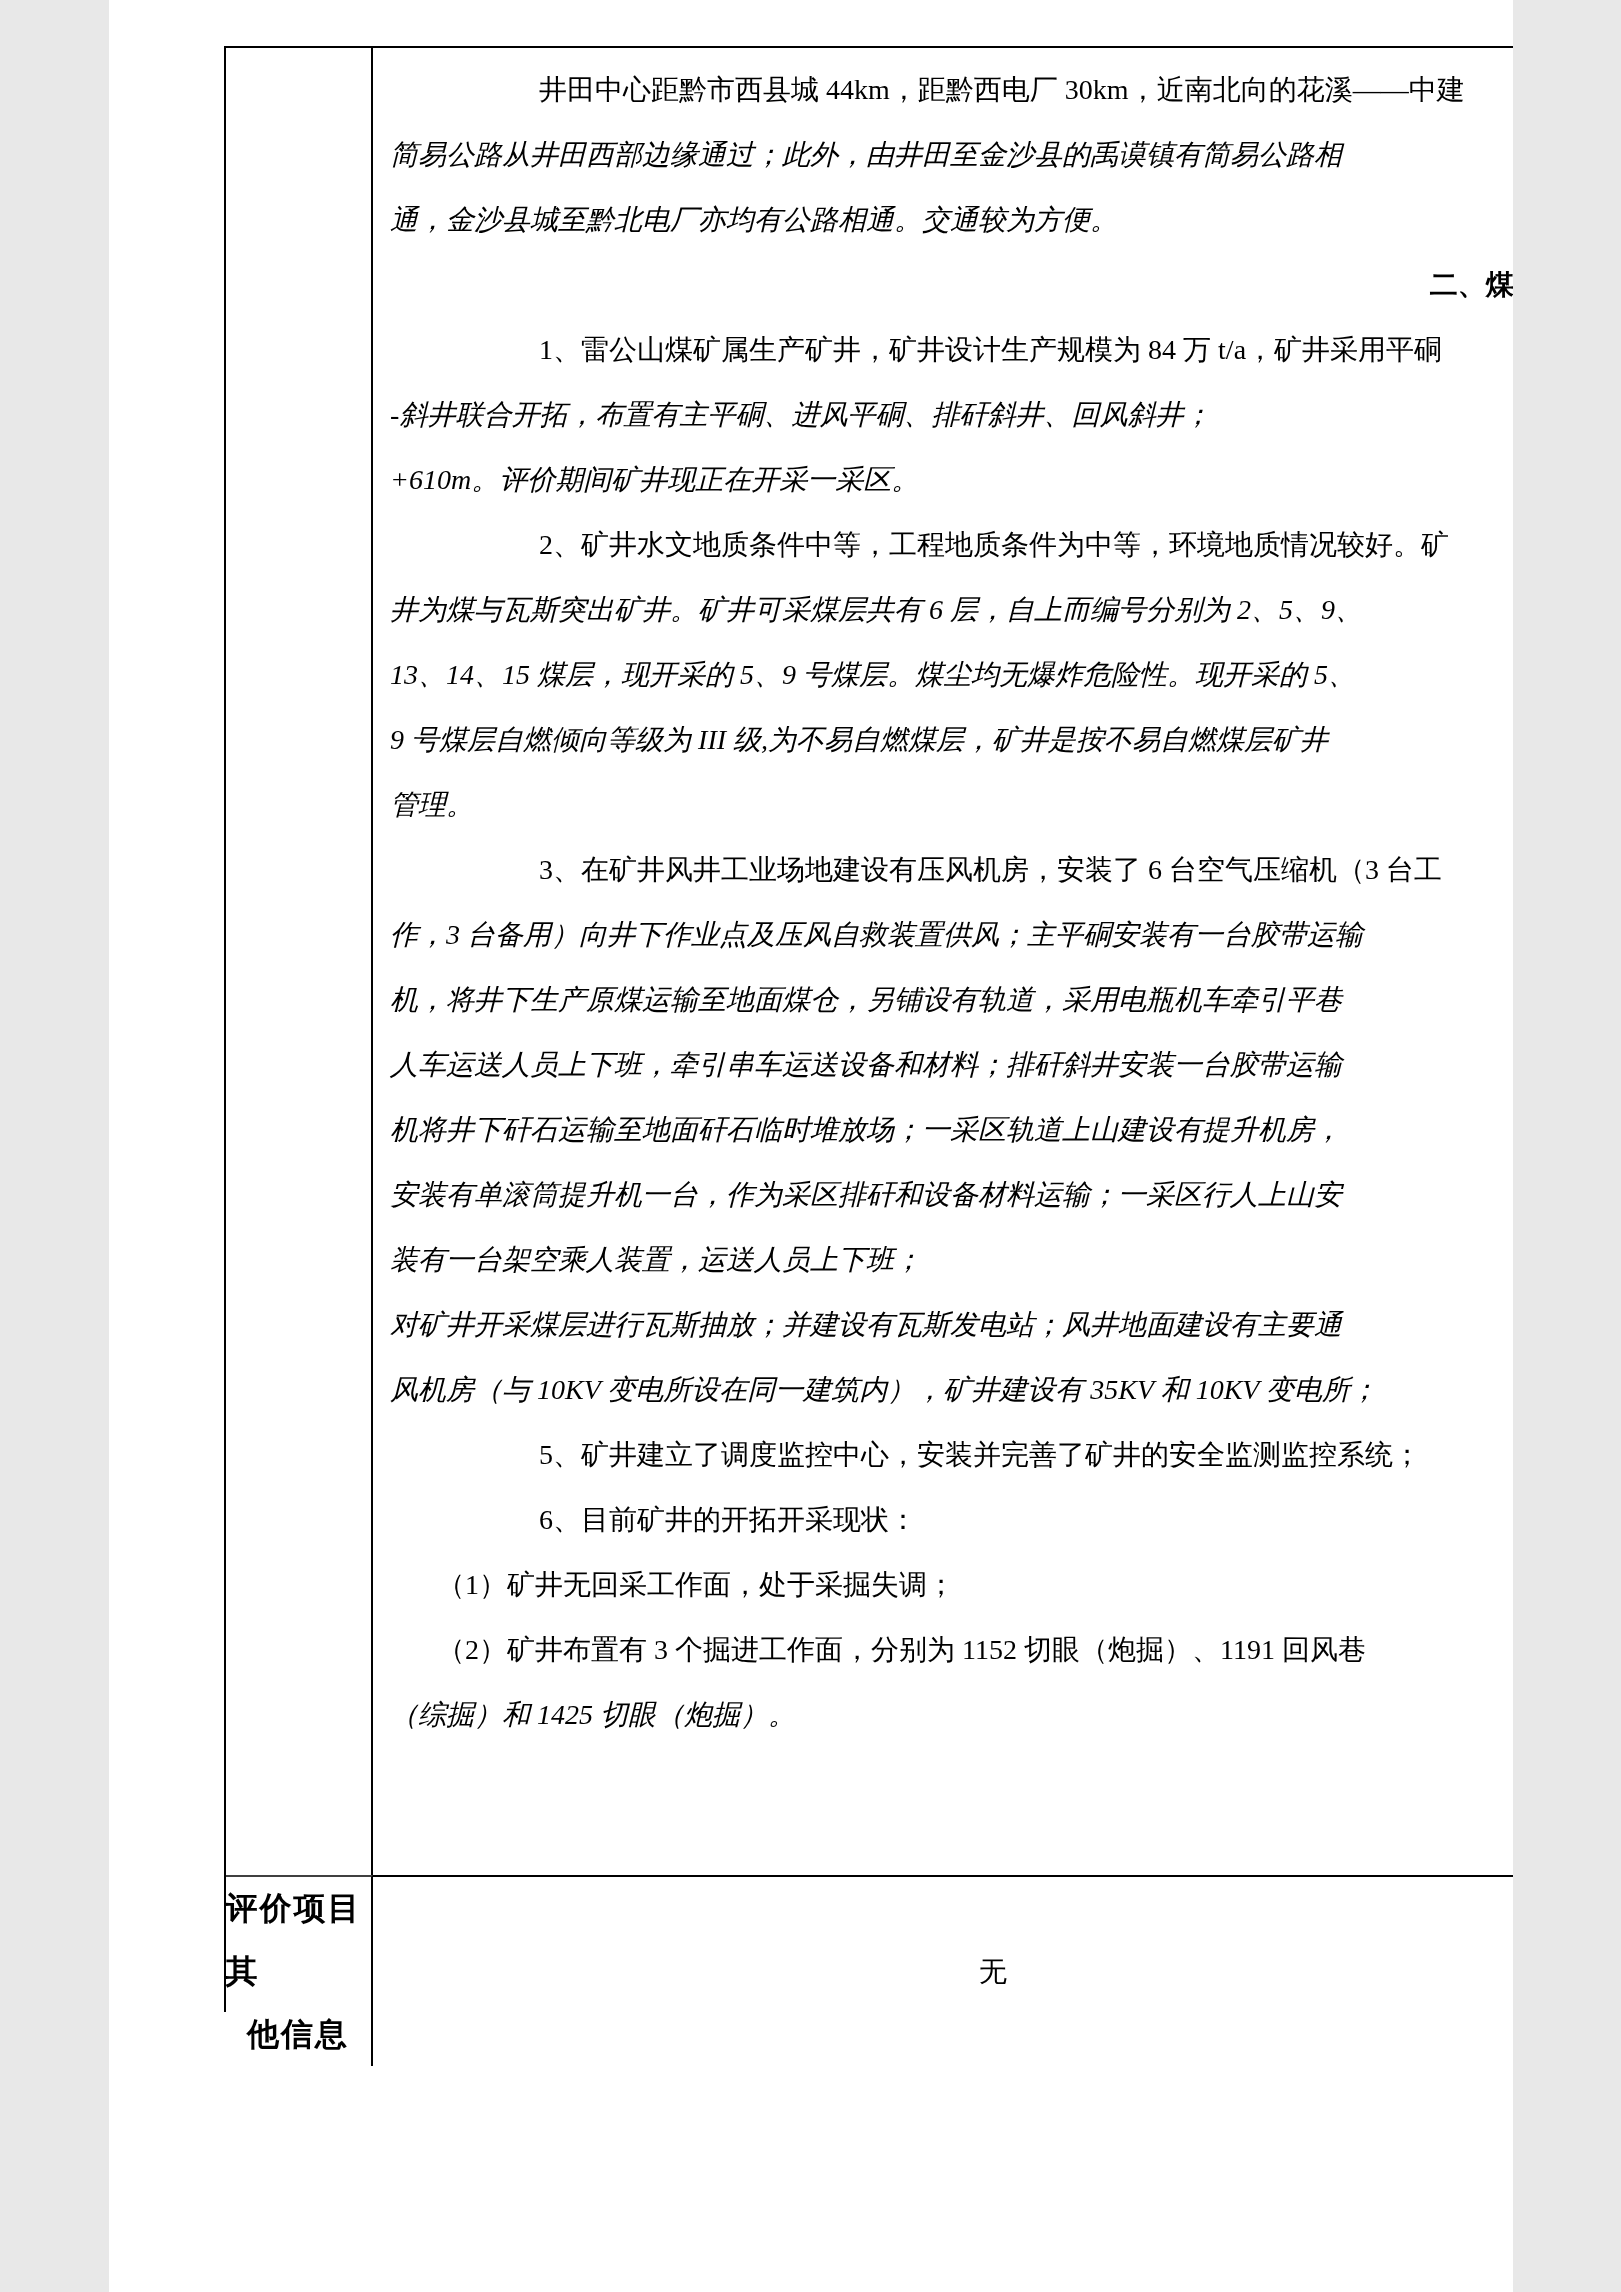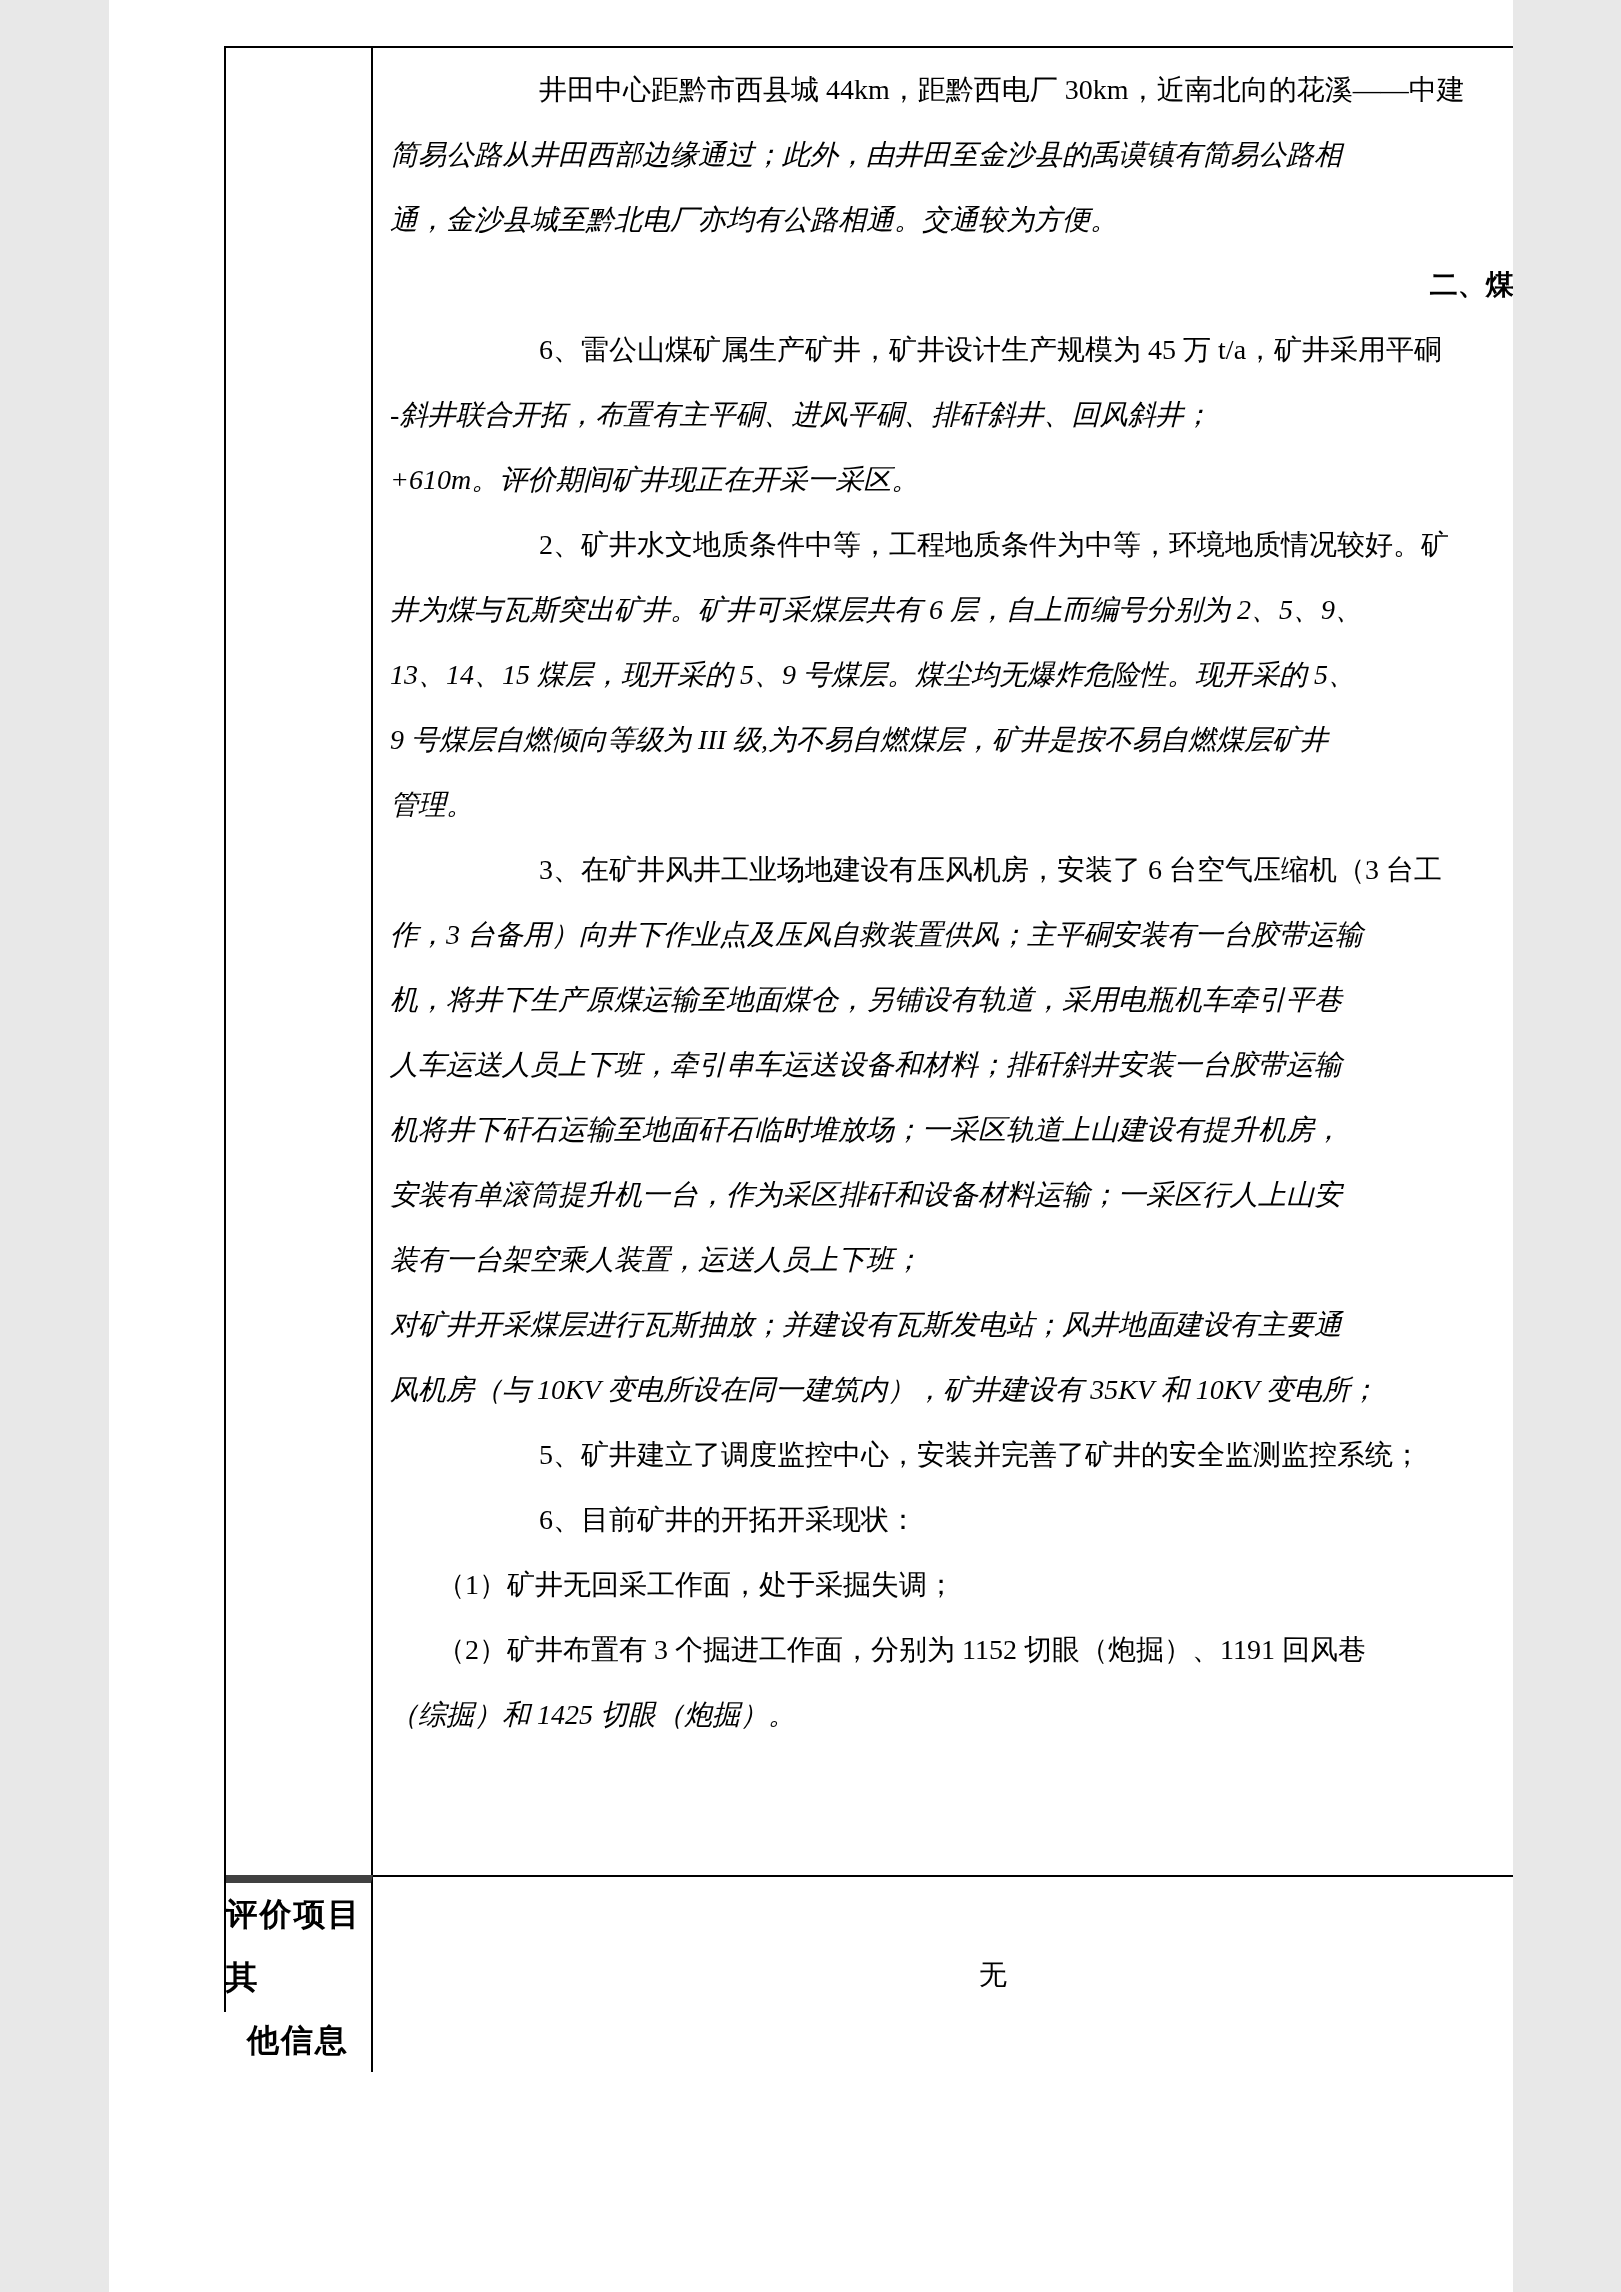--- a/index.html
+++ b/index.html
@@ -23,21 +23,21 @@
     border-bottom:3.9px solid #000;
     display:grid;
     grid-template-columns:147px 1fr;
     grid-template-rows:1827px 1fr;
   }
   .cell { box-sizing:border-box; background:#fff; }
   .cell-spacer  { border-right:2px solid #000; }
   .cell-content { padding:8.8px 15.7px 0 17.6px; overflow:hidden; }
   .cell-footer-label {
     border-right:2px solid #000;
-    border-top:8px solid #404040;
+    border-top:2px solid #404040;
     display:flex; flex-direction:column;
     align-items:center; justify-content:center;
     font-weight:bold;
     font-size:32px;
     line-height:63px;
     letter-spacing:2px;
   }
   .cell-footer-value {
     border-top:2px solid #000;
     display:flex; align-items:center; justify-content:center;
@@ -60,21 +60,21 @@
 <div class="page">
   <div class="doc-table">
 
     <div class="cell cell-spacer"></div>
 
     <div class="cell cell-content">
         <div class="line ind-big">井田中心距黔市西县城 44km，距黔西电厂 30km，近南北向的花溪——中建</div>
         <div class="line ind-none">简易公路从井田西部边缘通过；此外，由井田至金沙县的禹谟镇有简易公路相</div>
         <div class="line ind-none">通，金沙县城至黔北电厂亦均有公路相通。交通较为方便。</div>
         <div class="line ind-big bold">二、煤矿现状</div>
-        <div class="line ind-big">6、雷公山煤矿属生产矿井，矿井设计生产规模为 45 万 t/a，矿井采用平硐</div>
+        <div class="line ind-big">1、雷公山煤矿属生产矿井，矿井设计生产规模为 84 万 t/a，矿井采用平硐</div>
         <div class="line ind-none">-斜井联合开拓，布置有主平硐、进风平硐、排矸斜井、回风斜井；</div>
         <div class="line ind-none">+610m。评价期间矿井现正在开采一采区。</div>
         <div class="line ind-big">2、矿井水文地质条件中等，工程地质条件为中等，环境地质情况较好。矿</div>
         <div class="line ind-none">井为煤与瓦斯突出矿井。矿井可采煤层共有 6 层，自上而编号分别为 2、5、9、</div>
         <div class="line ind-none">13、14、15 煤层，现开采的 5、9 号煤层。煤尘均无爆炸危险性。现开采的 5、</div>
         <div class="line ind-none">9 号煤层自燃倾向等级为 III 级,为不易自燃煤层，矿井是按不易自燃煤层矿井</div>
         <div class="line ind-none">管理。</div>
         <div class="line ind-big">3、在矿井风井工业场地建设有压风机房，安装了 6 台空气压缩机（3 台工</div>
         <div class="line ind-none">作，3 台备用）向井下作业点及压风自救装置供风；主平硐安装有一台胶带运输</div>
         <div class="line ind-none">机，将井下生产原煤运输至地面煤仓，另铺设有轨道，采用电瓶机车牵引平巷</div>

